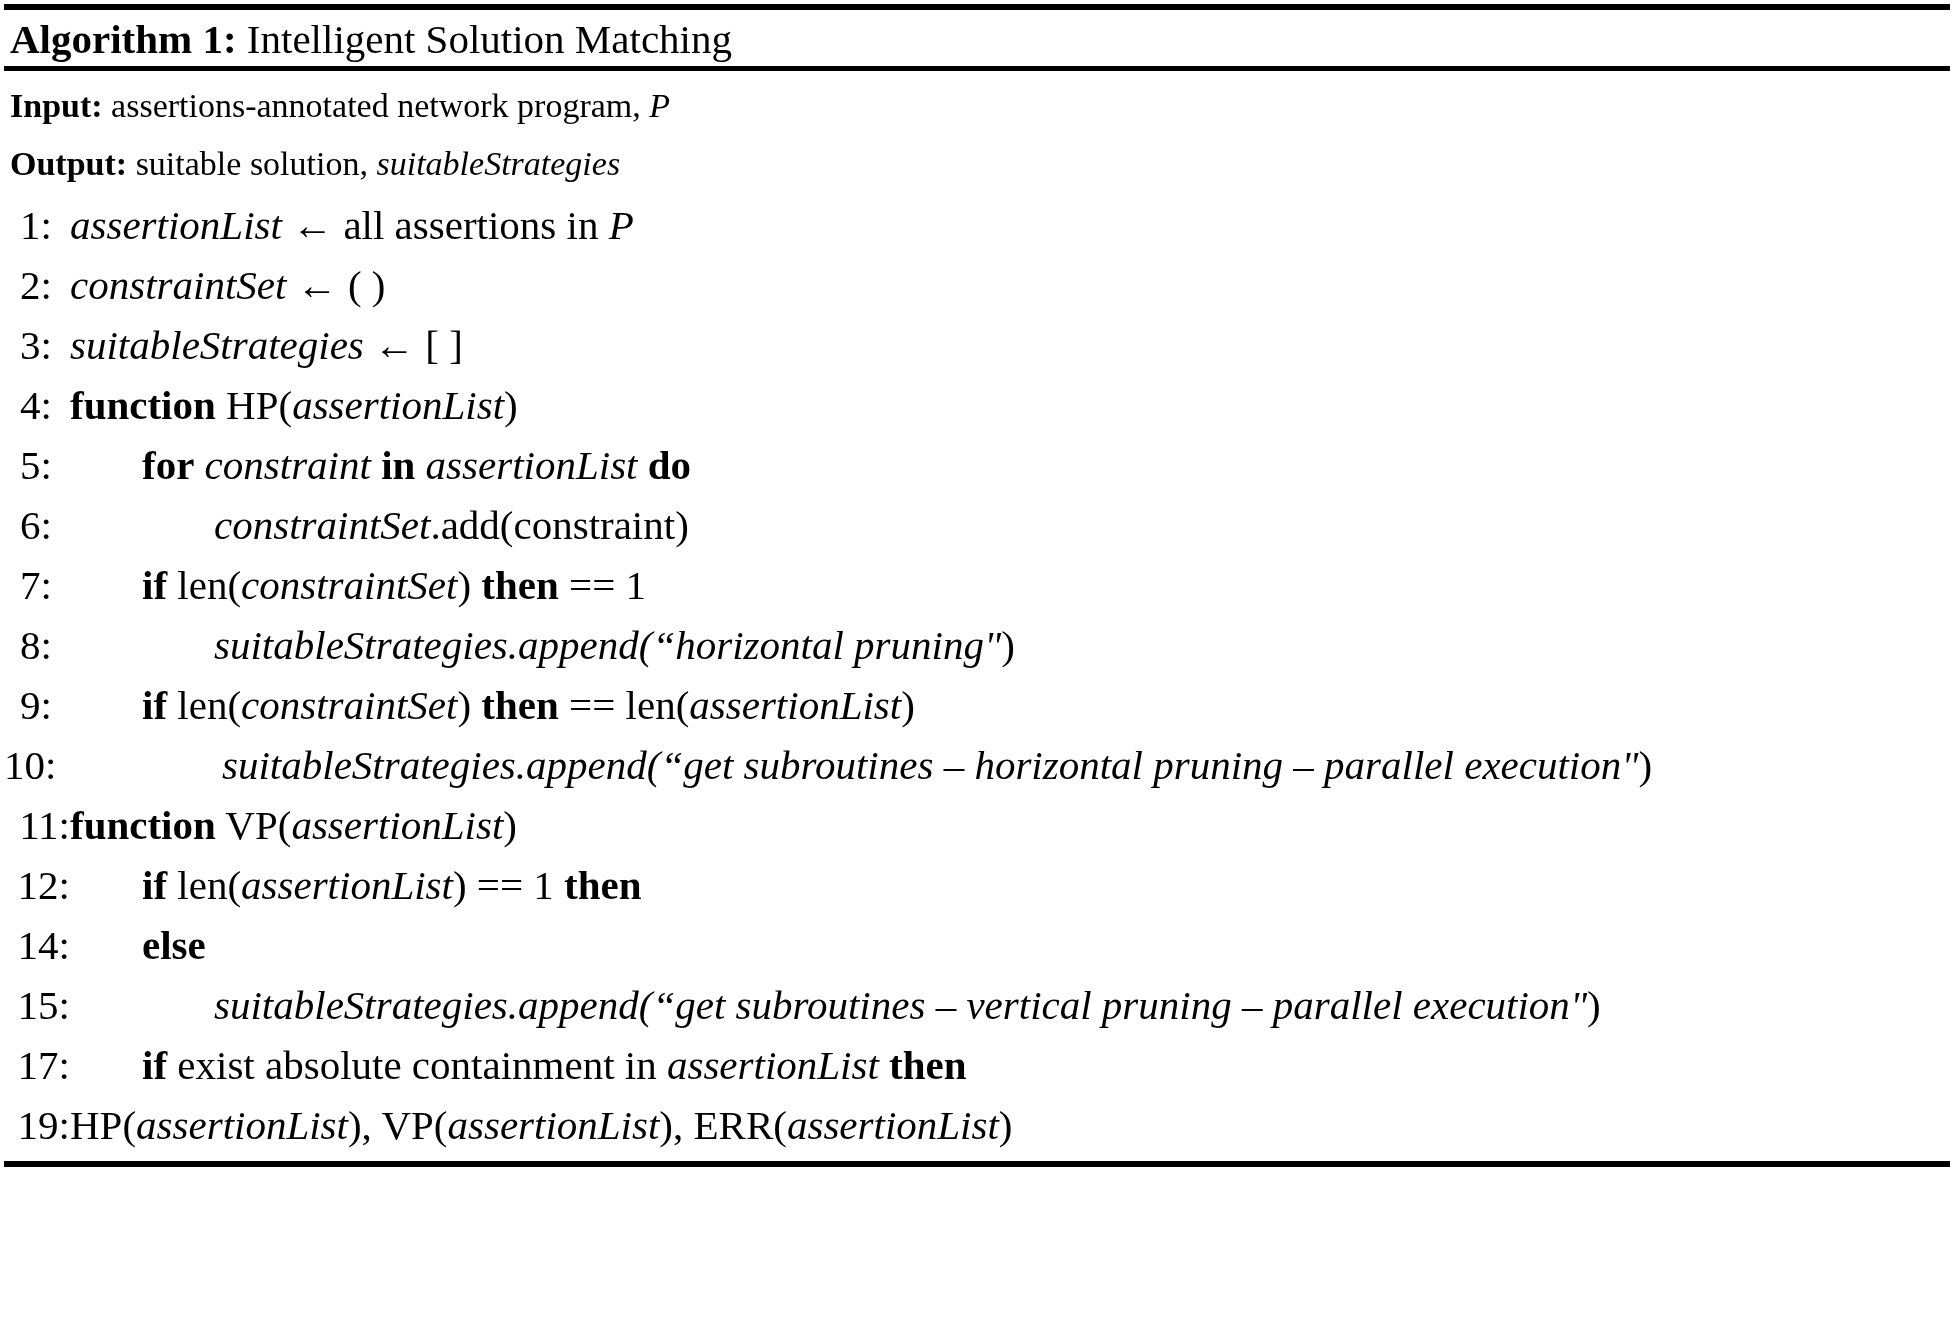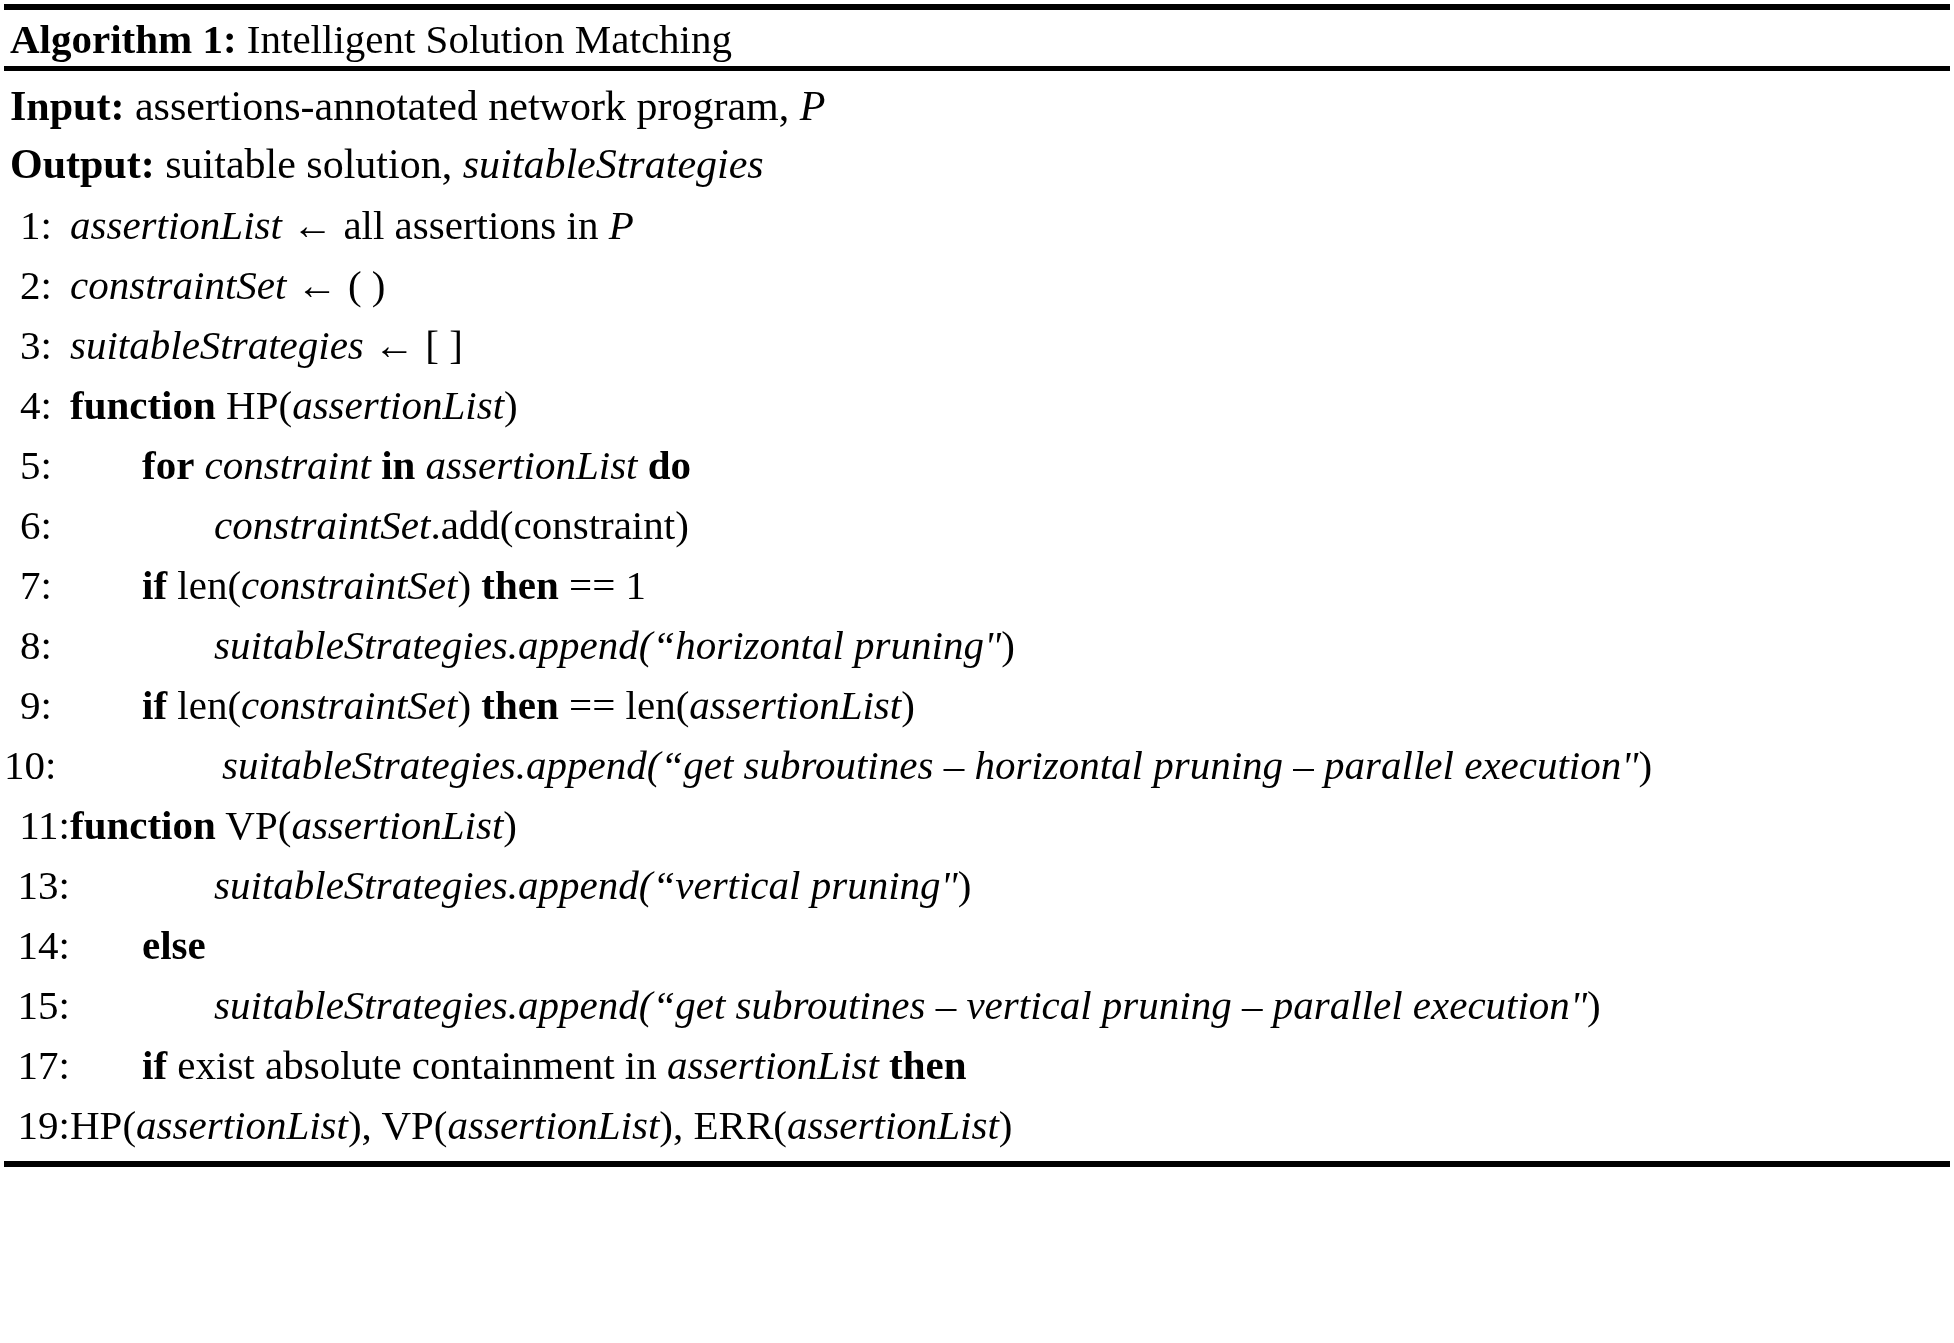--- a/index.html
+++ b/index.html
@@ -42,21 +42,21 @@
     line-height: 50px;
     padding: 4px 0 2px 6px;
     white-space: nowrap;
   }
   .title-row .kw { font-weight: bold; }
 
   .io-block {
     padding-top: 6px;
   }
   .io-row {
-    font-size: 42px;
+    font-size: 34px;
     line-height: 58px;
     padding-left: 6px;
     white-space: nowrap;
   }
   .io-row .kw { font-weight: bold; }
 
   .body-block {
     padding-top: 2px;
     padding-bottom: 6px;
   }
@@ -232,27 +232,29 @@
     </div>
 
     <div class="code-row">
       <span class="lineno wide">11:</span>
       <span class="code-text ind-0">
         <span class="bd">function</span>
         <span>VP(</span><span class="it">assertionList</span><span>)</span>
       </span>
     </div>
 
-
-    <div class="code-row">
-      <span class="lineno wide">13:</span>
-      <span class="code-text ind-2">
-        <span class="it">suitableStrategies.append(</span><span class="it">“</span><span class="it">vertical pruning</span><span class="it">"</span><span>)</span>
-      </span>
-    </div>
+    <div class="code-row">
+      <span class="lineno wide">12:</span>
+      <span class="code-text ind-1">
+        <span class="bd">if</span>
+        <span>len(</span><span class="it">assertionList</span><span>) == 1</span>
+        <span class="bd">then</span>
+      </span>
+    </div>
+
 
     <div class="code-row">
       <span class="lineno wide">14:</span>
       <span class="code-text ind-1">
         <span class="bd">else</span>
       </span>
     </div>
 
     <div class="code-row">
       <span class="lineno wide">15:</span>

